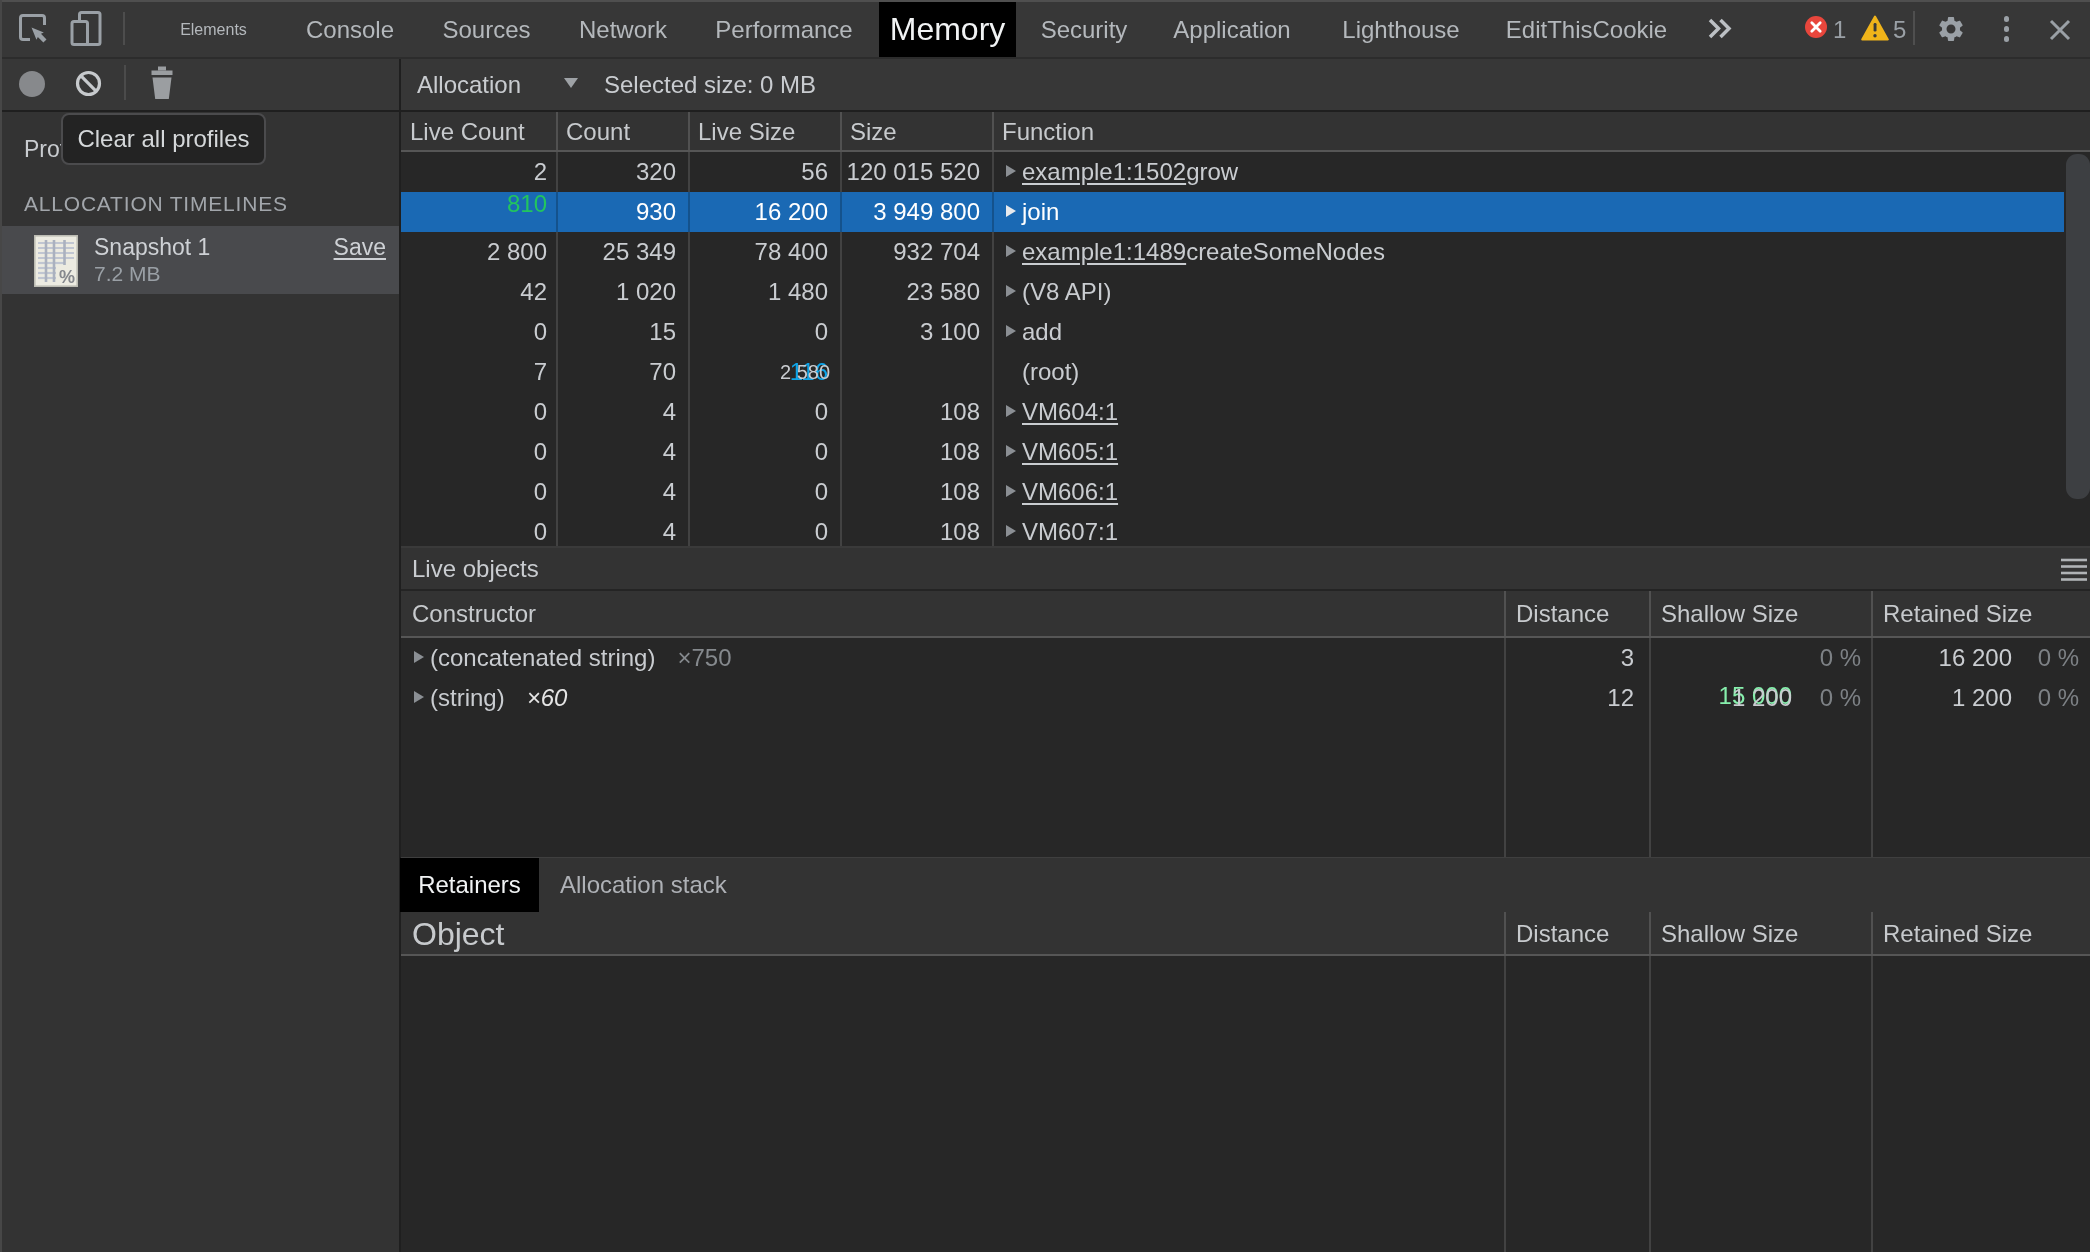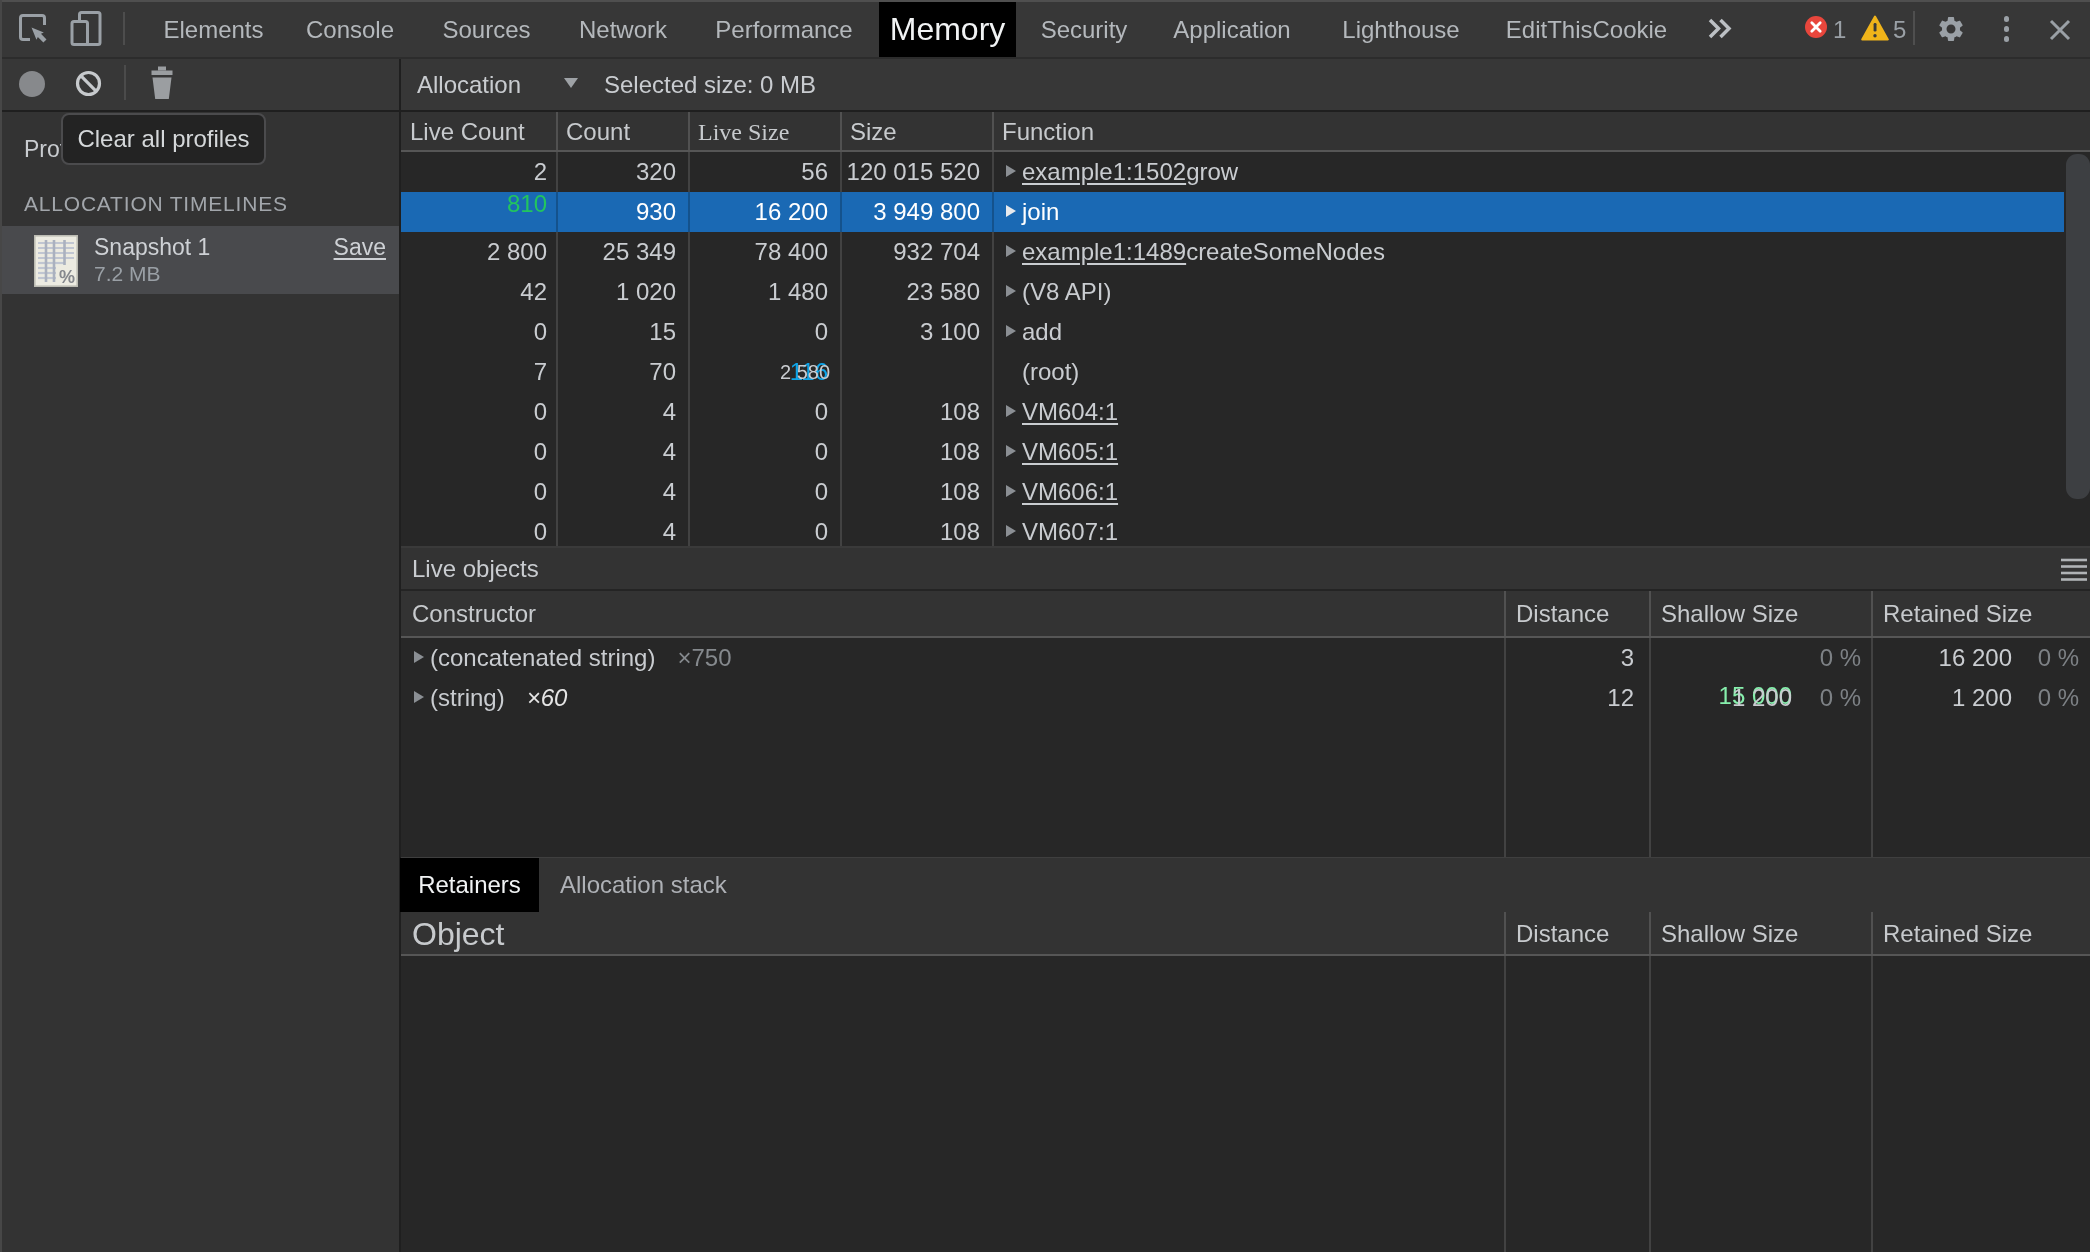--- a/index.html
+++ b/index.html
@@ -19,21 +19,21 @@
 <rect x="11" y="22" width="17" height="7" fill="#373737"></rect>
 <g transform="translate(12.5,13.5) rotate(-45)">
 <path d="M0,0 L5.2,12.2 L2.2,11.2 L2.2,19 L-2.2,19 L-2.2,11.2 L-5.2,12.2 Z" fill="#9aa0a6"></path>
 </g>
 </svg>
 <svg class="abs" style="left:70px;top:10px" width="34" height="38" viewBox="0 0 34 38">
 <rect x="9.5" y="2.5" width="20.5" height="32" rx="2" fill="none" stroke="#9aa0a6" stroke-width="3"></rect>
 <rect x="2" y="11.5" width="15.5" height="23" rx="2" fill="#373737" stroke="#9aa0a6" stroke-width="3"></rect>
 </svg>
 <div class="abs" style="left:123px;top:12px;width:2px;height:33px;background:#4d4d4d;"></div>
-<div class="abs" style="left:143px;top:2px;width:141px;height:55px;color:#b4b8bc;font-size:24px;line-height:55px;text-align:center;">Elements</div>
+<div class="abs" style="left:143px;top:2px;width:141px;height:55px;color:#b4b8bc;font-size:16px;line-height:55px;text-align:center;">Elements</div>
 <div class="abs" style="left:282px;top:2px;width:136px;height:55px;color:#b4b8bc;font-size:24px;line-height:55px;text-align:center;">Console</div>
 <div class="abs" style="left:420px;top:2px;width:133px;height:55px;color:#b4b8bc;font-size:24px;line-height:55px;text-align:center;">Sources</div>
 <div class="abs" style="left:555px;top:2px;width:136px;height:55px;color:#b4b8bc;font-size:24px;line-height:55px;text-align:center;">Network</div>
 <div class="abs" style="left:693px;top:2px;width:182px;height:55px;color:#b4b8bc;font-size:24px;line-height:55px;text-align:center;">Performance</div>
 <div class="abs" style="left:879px;top:2px;width:137px;height:55px;background:#000000;color:#f1f3f4;font-size:32px;line-height:55px;text-align:center;">Memory</div>
 <div class="abs" style="left:1017px;top:2px;width:134px;height:55px;color:#b4b8bc;font-size:24px;line-height:55px;text-align:center;">Security</div>
 <div class="abs" style="left:1150px;top:2px;width:164px;height:55px;color:#b4b8bc;font-size:24px;line-height:55px;text-align:center;">Application</div>
 <div class="abs" style="left:1319px;top:2px;width:164px;height:55px;color:#b4b8bc;font-size:24px;line-height:55px;text-align:center;">Lighthouse</div>
 <div class="abs" style="left:1484px;top:2px;width:205px;height:55px;color:#b4b8bc;font-size:24px;line-height:55px;text-align:center;">EditThisCookie</div>
 <svg class="abs" style="left:1708px;top:18px" width="24" height="21" viewBox="0 0 24 21">
@@ -101,21 +101,21 @@
 </g>
 <text x="25" y="48" font-family="Liberation Sans" font-size="18" font-weight="bold" fill="#85888d">%</text>
 </svg>
 <div class="abs" style="left:94px;top:232px;width:220px;height:30px;color:#ced1d5;font-size:23px;line-height:30px;">Snapshot 1</div>
 <div class="abs" style="left:94px;top:261px;width:220px;height:26px;color:#9aa0a6;font-size:21px;line-height:26px;">7.2 MB</div>
 <div class="abs" style="left:280px;top:232px;width:106px;height:30px;color:#ced1d5;font-size:23px;line-height:30px;text-align:right;"><span class="lnk">Save</span></div>
 <div class="abs" style="left:399px;top:59px;width:2px;height:1193px;background:#1f1f1f;"></div>
 <div class="abs" style="left:401px;top:112px;width:1689px;height:40px;background:#333333;"></div>
 <div class="abs" style="left:410px;top:112px;width:300px;height:40px;color:#c7cacd;font-size:24px;line-height:40px;">Live Count</div>
 <div class="abs" style="left:566px;top:112px;width:300px;height:40px;color:#c7cacd;font-size:24px;line-height:40px;">Count</div>
-<div class="abs" style="left:698px;top:112px;width:300px;height:40px;color:#c7cacd;font-size:24px;line-height:40px;font-family:Liberation Serif, serif;">Live Size</div>
+<div class="abs" style="left:698px;top:112px;width:300px;height:40px;color:#c7cacd;font-size:24px;line-height:40px;">Live Size</div>
 <div class="abs" style="left:850px;top:112px;width:300px;height:40px;color:#c7cacd;font-size:24px;line-height:40px;">Size</div>
 <div class="abs" style="left:1002px;top:112px;width:300px;height:40px;color:#c7cacd;font-size:24px;line-height:40px;">Function</div>
 <div class="abs" style="left:556px;top:112px;width:2px;height:40px;background:#515151;"></div>
 <div class="abs" style="left:688px;top:112px;width:2px;height:40px;background:#515151;"></div>
 <div class="abs" style="left:840px;top:112px;width:2px;height:40px;background:#515151;"></div>
 <div class="abs" style="left:992px;top:112px;width:2px;height:40px;background:#515151;"></div>
 <div class="abs" style="left:401px;top:150px;width:1689px;height:2px;background:#565656;"></div>
 <div class="abs" style="left:401px;top:152px;width:1689px;height:394px;background:#272727;"></div>
 <div class="abs" style="left:556px;top:152px;width:2px;height:394px;background:#424242;"></div>
 <div class="abs" style="left:688px;top:152px;width:2px;height:394px;background:#424242;"></div>

